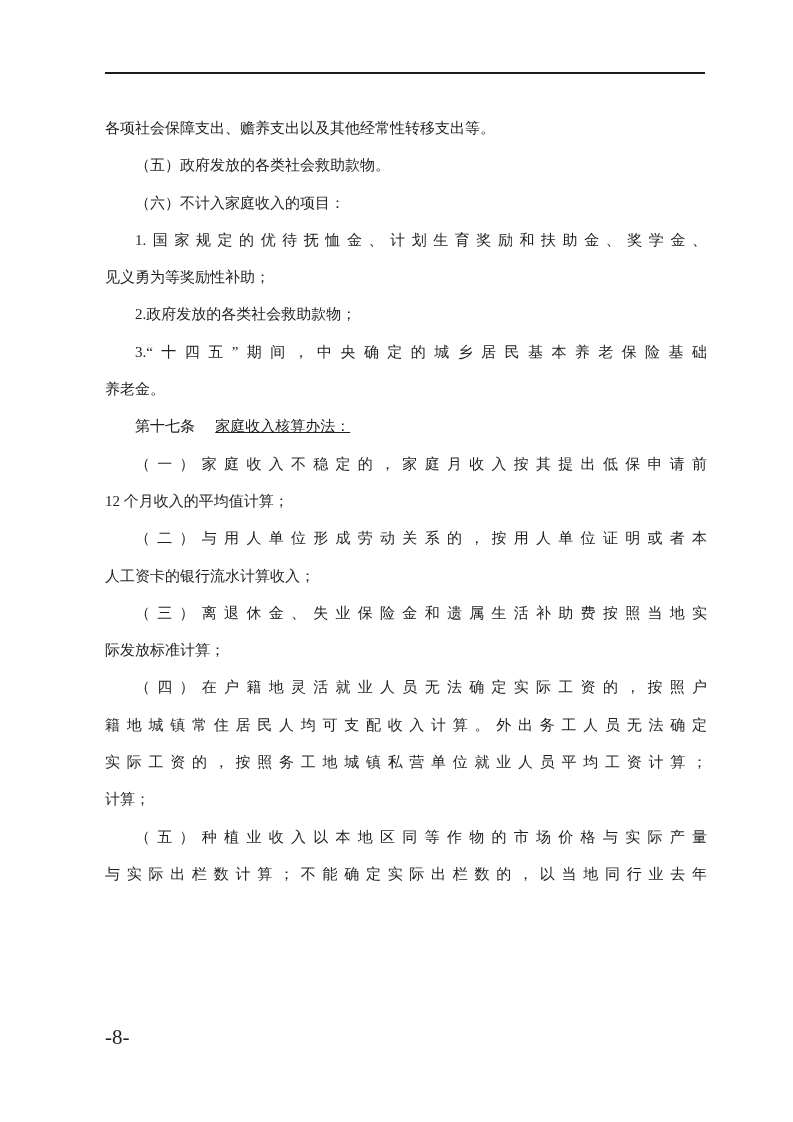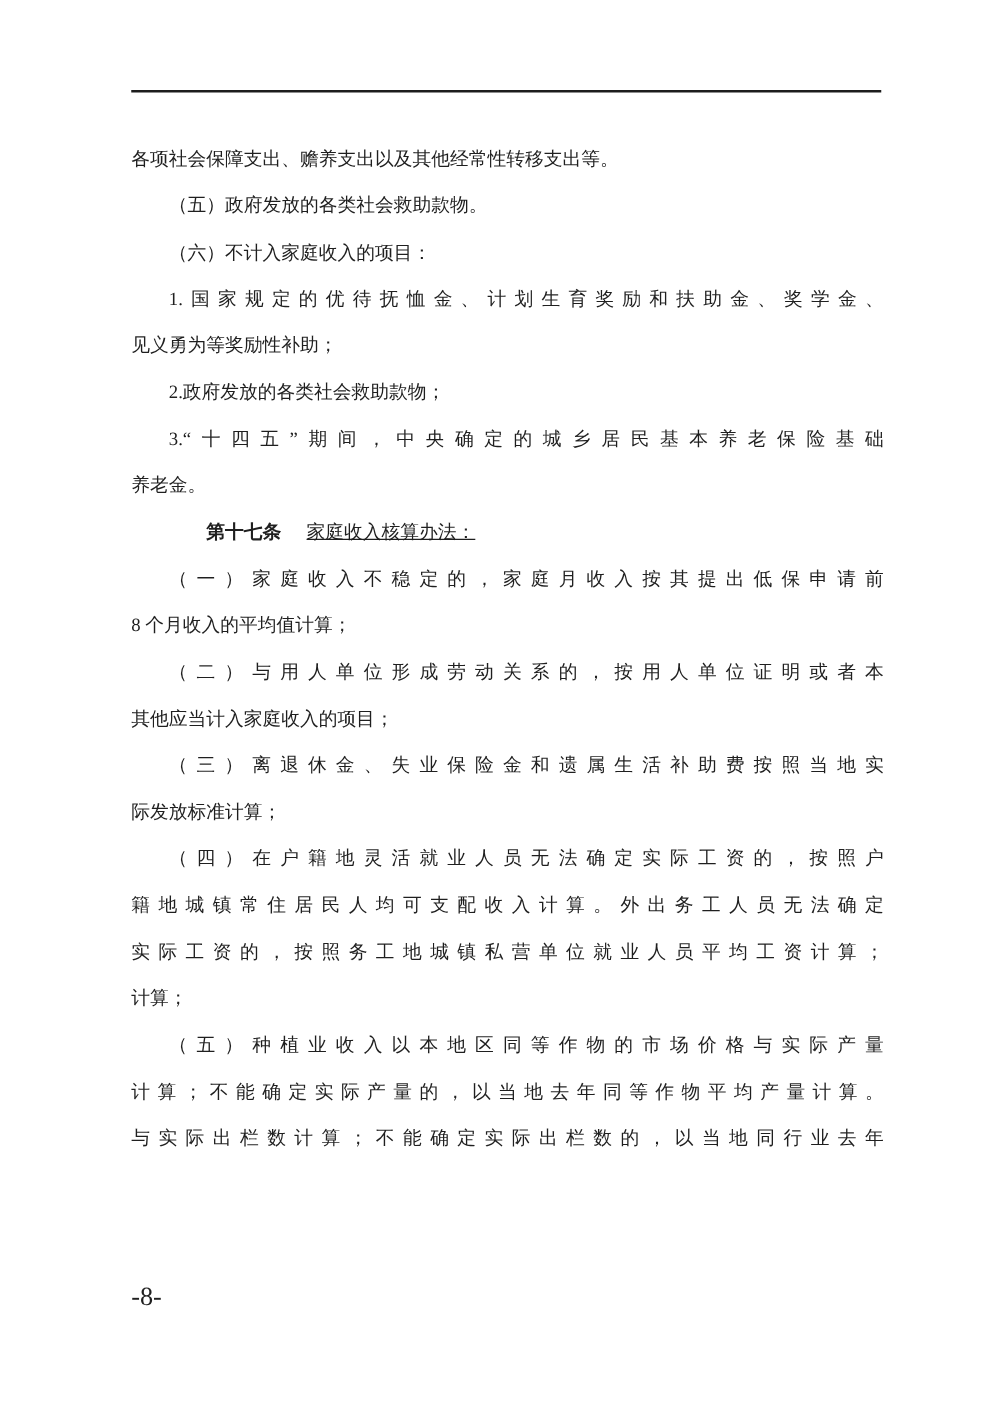--- a/index.html
+++ b/index.html
@@ -34,21 +34,21 @@
     white-space: nowrap;
   }
   
   .ind { text-indent: 2em; }
   
   .j {
     white-space: normal;
     text-align: justify;
     text-align-last: justify;
   }
-  .bold { font-weight: 700; margin-left: 30px; }
+  .bold { font-weight: 400; }
   .article-title { margin-left: 1.35em; text-decoration: underline; }
   .page-number {
     position: absolute;
     left: 105px;
     top: 1022px;
     font-size: 21px;
     line-height: 30px;
     color: #1f1f1f;
   }
 </style>
@@ -63,27 +63,26 @@
   <div class="line ind">（六）不计入家庭收入的项目：</div>
   <div class="line ind j">1.国家规定的优待抚恤金、计划生育奖励和扶助金、奖学金、</div>
   <div class="line">见义勇为等奖励性补助；</div>
   <div class="line ind">2.政府发放的各类社会救助款物；</div>
   <div class="line ind j">3.“十四五”期间，中央确定的城乡居民基本养老保险基础</div>
   <div class="line">养老金。</div>
   <div class="line ind">
     <span class="bold">第十七条</span><span class="article-title">家庭收入核算办法：</span>
   </div>
   <div class="line ind j">（一）家庭收入不稳定的，家庭月收入按其提出低保申请前</div>
-  <div class="line">8 个月收入的平均值计算；</div>
+  <div class="line">12 个月收入的平均值计算；</div>
   <div class="line ind j">（二）与用人单位形成劳动关系的，按用人单位证明或者本</div>
-  <div class="line">其他应当计入家庭收入的项目；</div>
+  <div class="line">人工资卡的银行流水计算收入；</div>
   <div class="line ind j">（三）离退休金、失业保险金和遗属生活补助费按照当地实</div>
   <div class="line">际发放标准计算；</div>
   <div class="line ind j">（四）在户籍地灵活就业人员无法确定实际工资的，按照户</div>
   <div class="line j">籍地城镇常住居民人均可支配收入计算。外出务工人员无法确定</div>
   <div class="line j">实际工资的，按照务工地城镇私营单位就业人员平均工资计算；</div>
   <div class="line">计算；</div>
   <div class="line ind j">（五）种植业收入以本地区同等作物的市场价格与实际产量</div>
-  <div class="line j">计算；不能确定实际产量的，以当地去年同等作物平均产量计算。</div>
   <div class="line j">与实际出栏数计算；不能确定实际出栏数的，以当地同行业去年</div>
 </main>
 
 <div class="page-number">-8-</div>
 
 </body></html>

